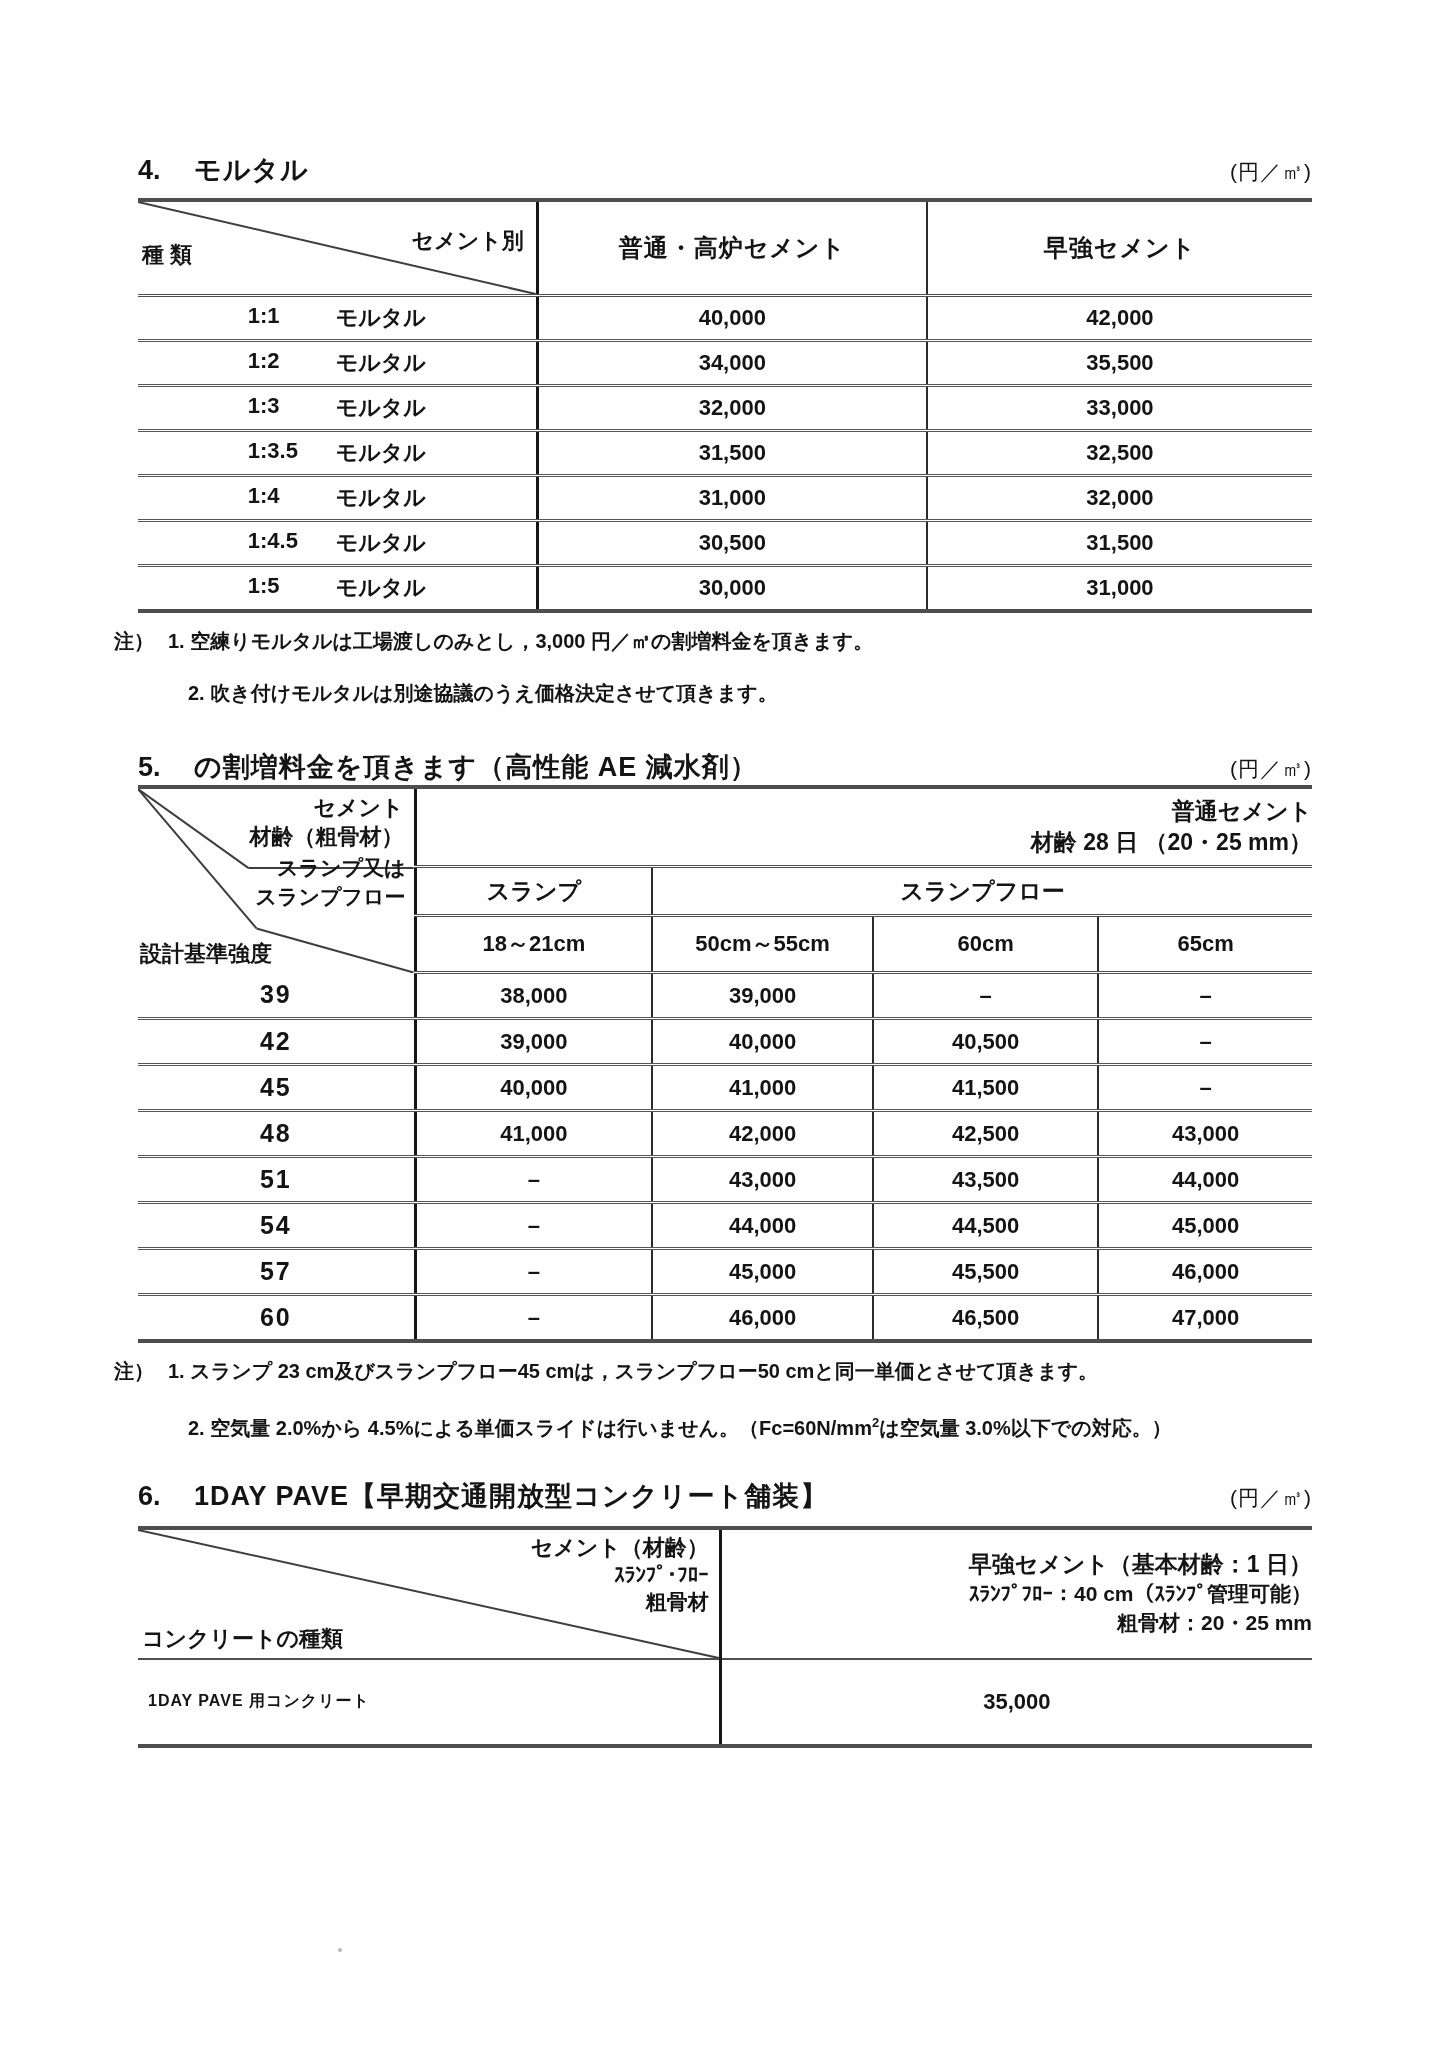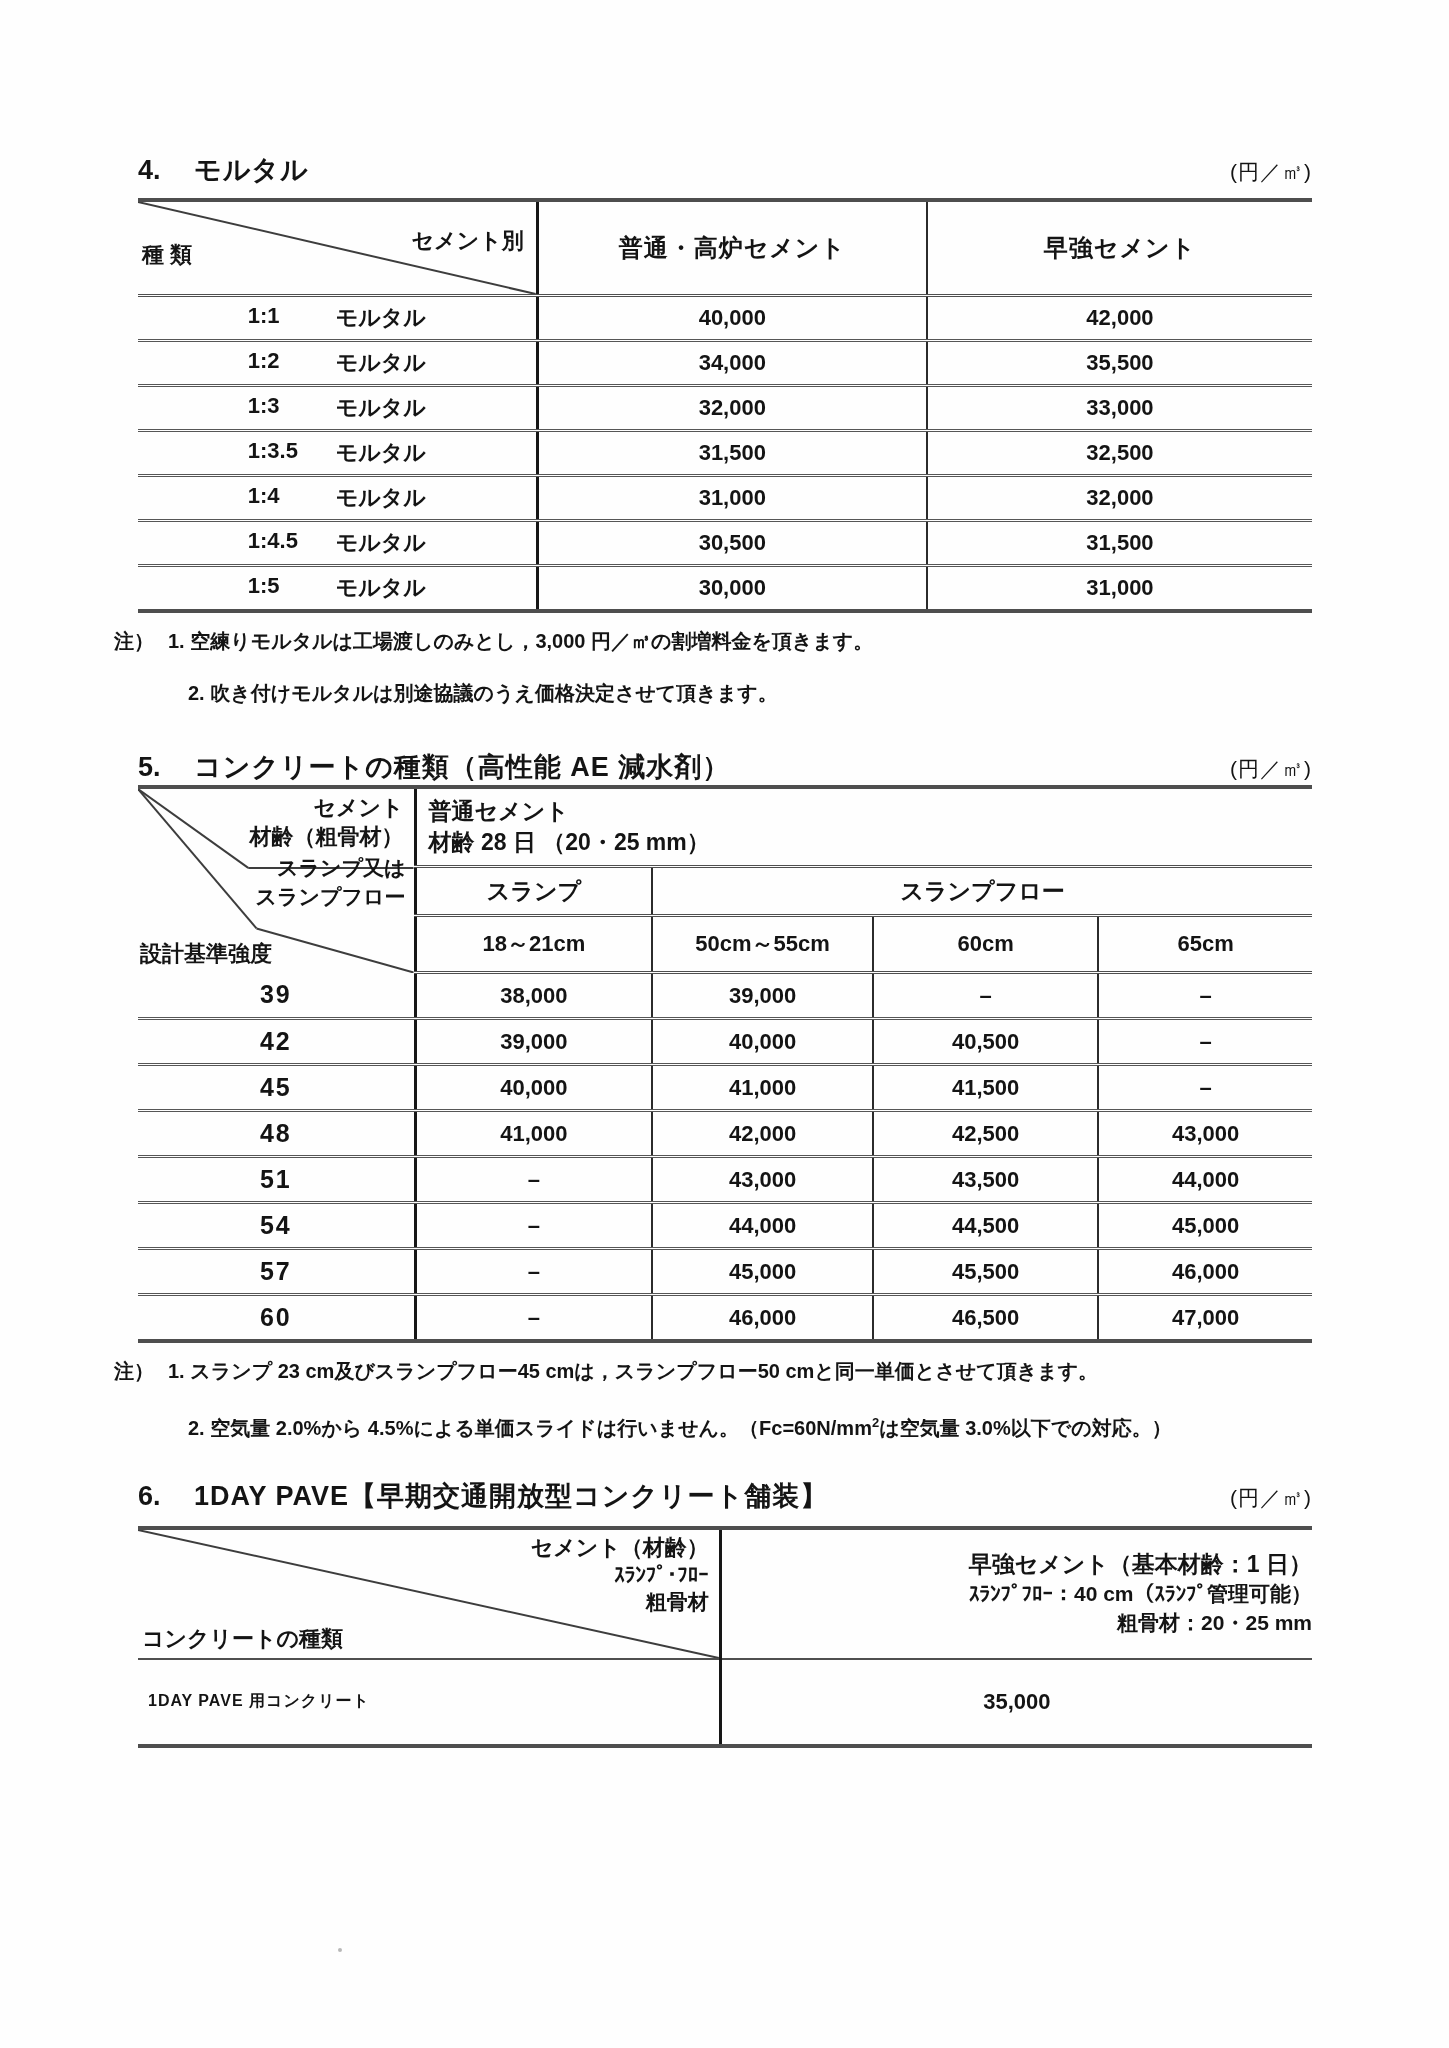--- a/index.html
+++ b/index.html
@@ -49,21 +49,21 @@
 
   
   .notes{margin-top:14px;margin-left:-24px;font-size:20px;font-weight:bold;}
   .note-row{display:flex;margin-bottom:24px;line-height:28px;}
   .note-prefix{flex:none;width:54px;}
   .note-indent{margin-left:74px;}
   .notes sup{font-size:13px;font-weight:bold;}
 
   
   .t5{}
-  .t5 .gh{height:76px;text-align:left;font-size:23px;line-height:31px;border-bottom:3px double #4f4f4f;padding-left:12px;}
+  .t5 .gh{height:76px;text-align:right;font-size:23px;line-height:31px;border-bottom:3px double #4f4f4f;padding-left:12px;}
   .t5 .r2 td{height:46px;text-align:center;font-size:23px;border-bottom:3px double #4f4f4f;}
   .t5 .r3 td{height:54px;text-align:center;font-size:22px;border-bottom:3px double #4f4f4f;}
   .t5 .vd1{border-left:3px solid #161616;}
   .t5 .vd2{border-left:2px solid #2b2b2b;}
   .t5 tbody td{height:43px;border-top:3px double #565656;font-size:22px;text-align:center;}
   .t5 tbody tr:first-child td{border-top:none;}
   .t5 tbody td.strength{font-size:25px;letter-spacing:2px;}
   .t5 .c5a{position:absolute;top:4px;right:10px;text-align:right;font-size:22px;line-height:29px;font-weight:bold;}
   .t5 .c5b{position:absolute;top:64px;right:8px;text-align:right;font-size:21px;line-height:29px;font-weight:bold;}
   .t5 .c5c{position:absolute;bottom:4px;left:2px;font-size:22px;font-weight:bold;}
@@ -190,21 +190,21 @@
         <div class="note-row">
           <span class="note-indent">2. 吹き付けモルタルは別途協議のうえ価格決定させて頂きます。</span>
         </div>
       </div>
     </div>
 
     <div class="s5">
       <div class="sec-head">
         <div class="head-left">
           <span class="sec-num">5.</span>
-          <span class="sec-title">コンクリートの種類（高性能 AE 減水剤）</span>
+          <span class="sec-title">の割増料金を頂きます（高性能 AE 減水剤）</span>
         </div>
         <span class="unit">(円／㎥)</span>
       </div>
 
       <table class="ptable t5">
         <colgroup>
           <col style="width:23.6%">
             <col style="width:20.2%">
             <col style="width:18.8%">
             <col style="width:19.2%">

